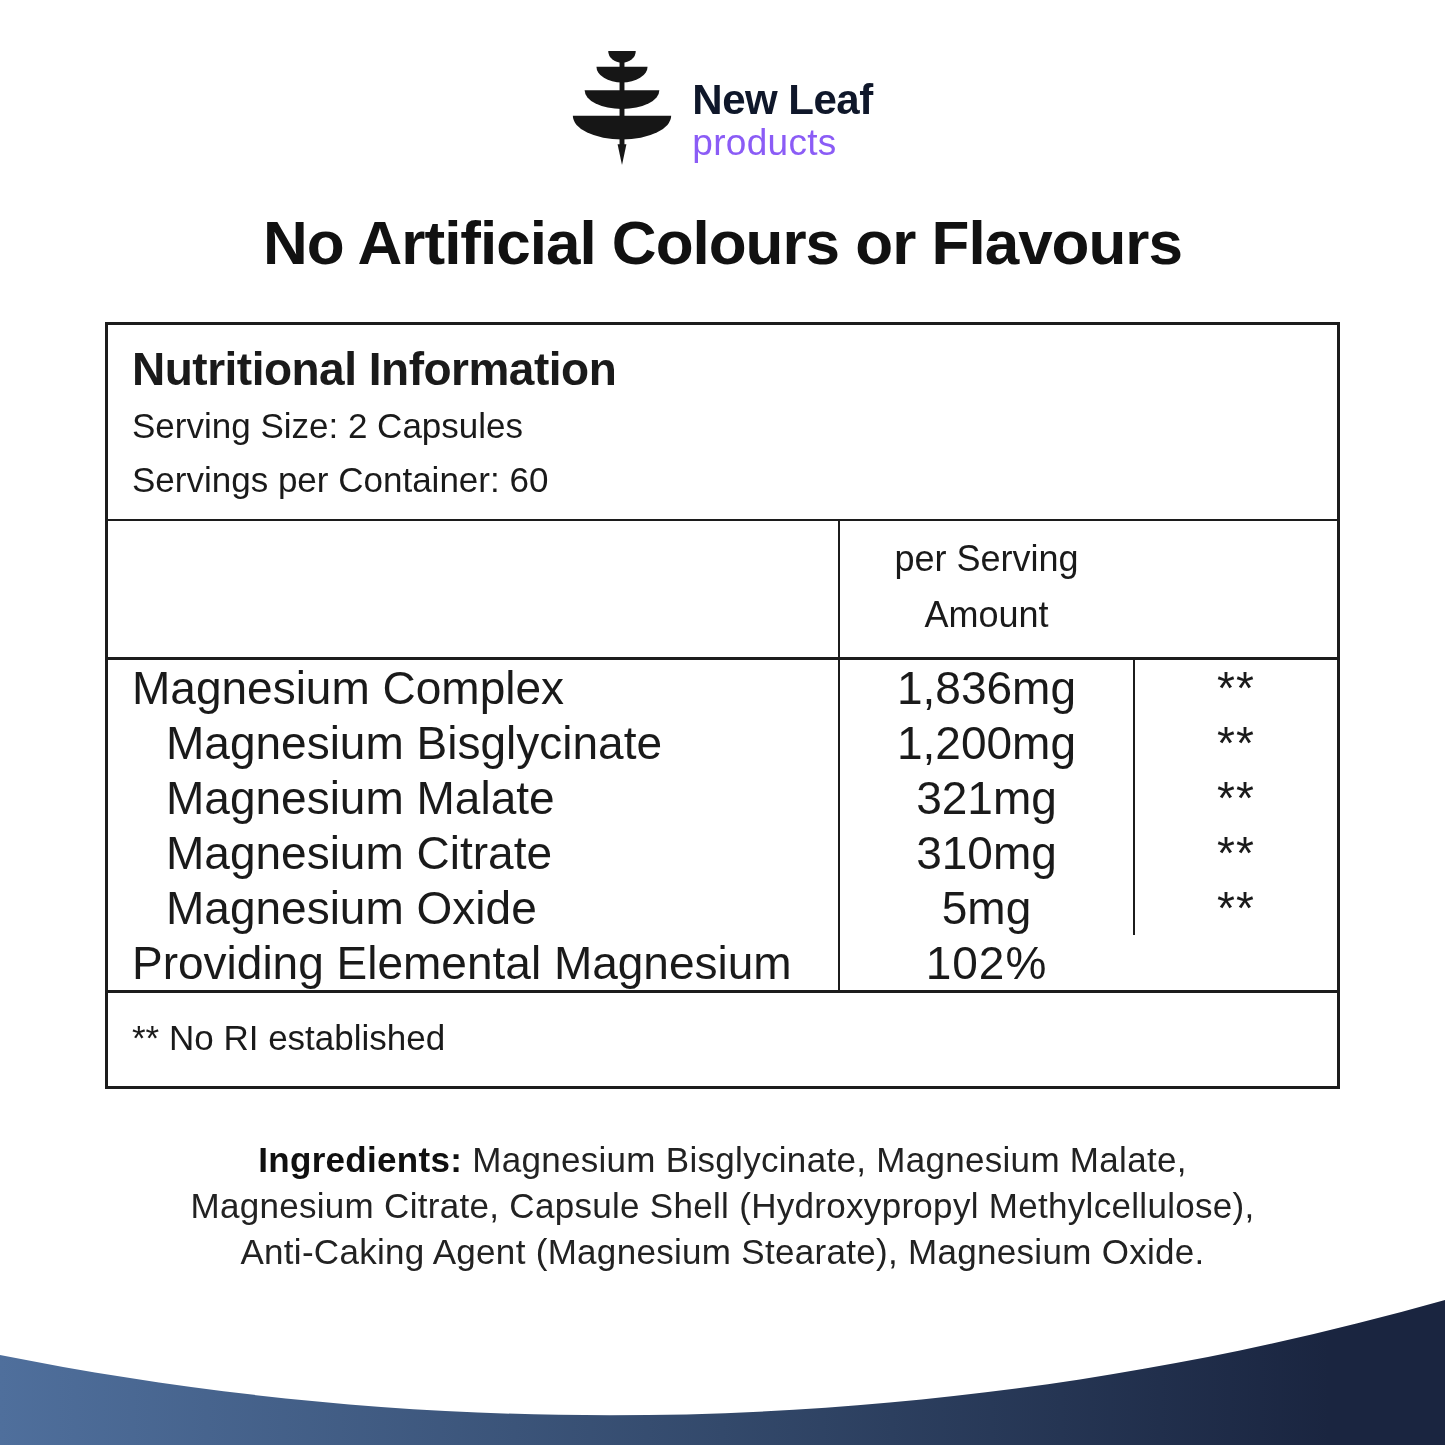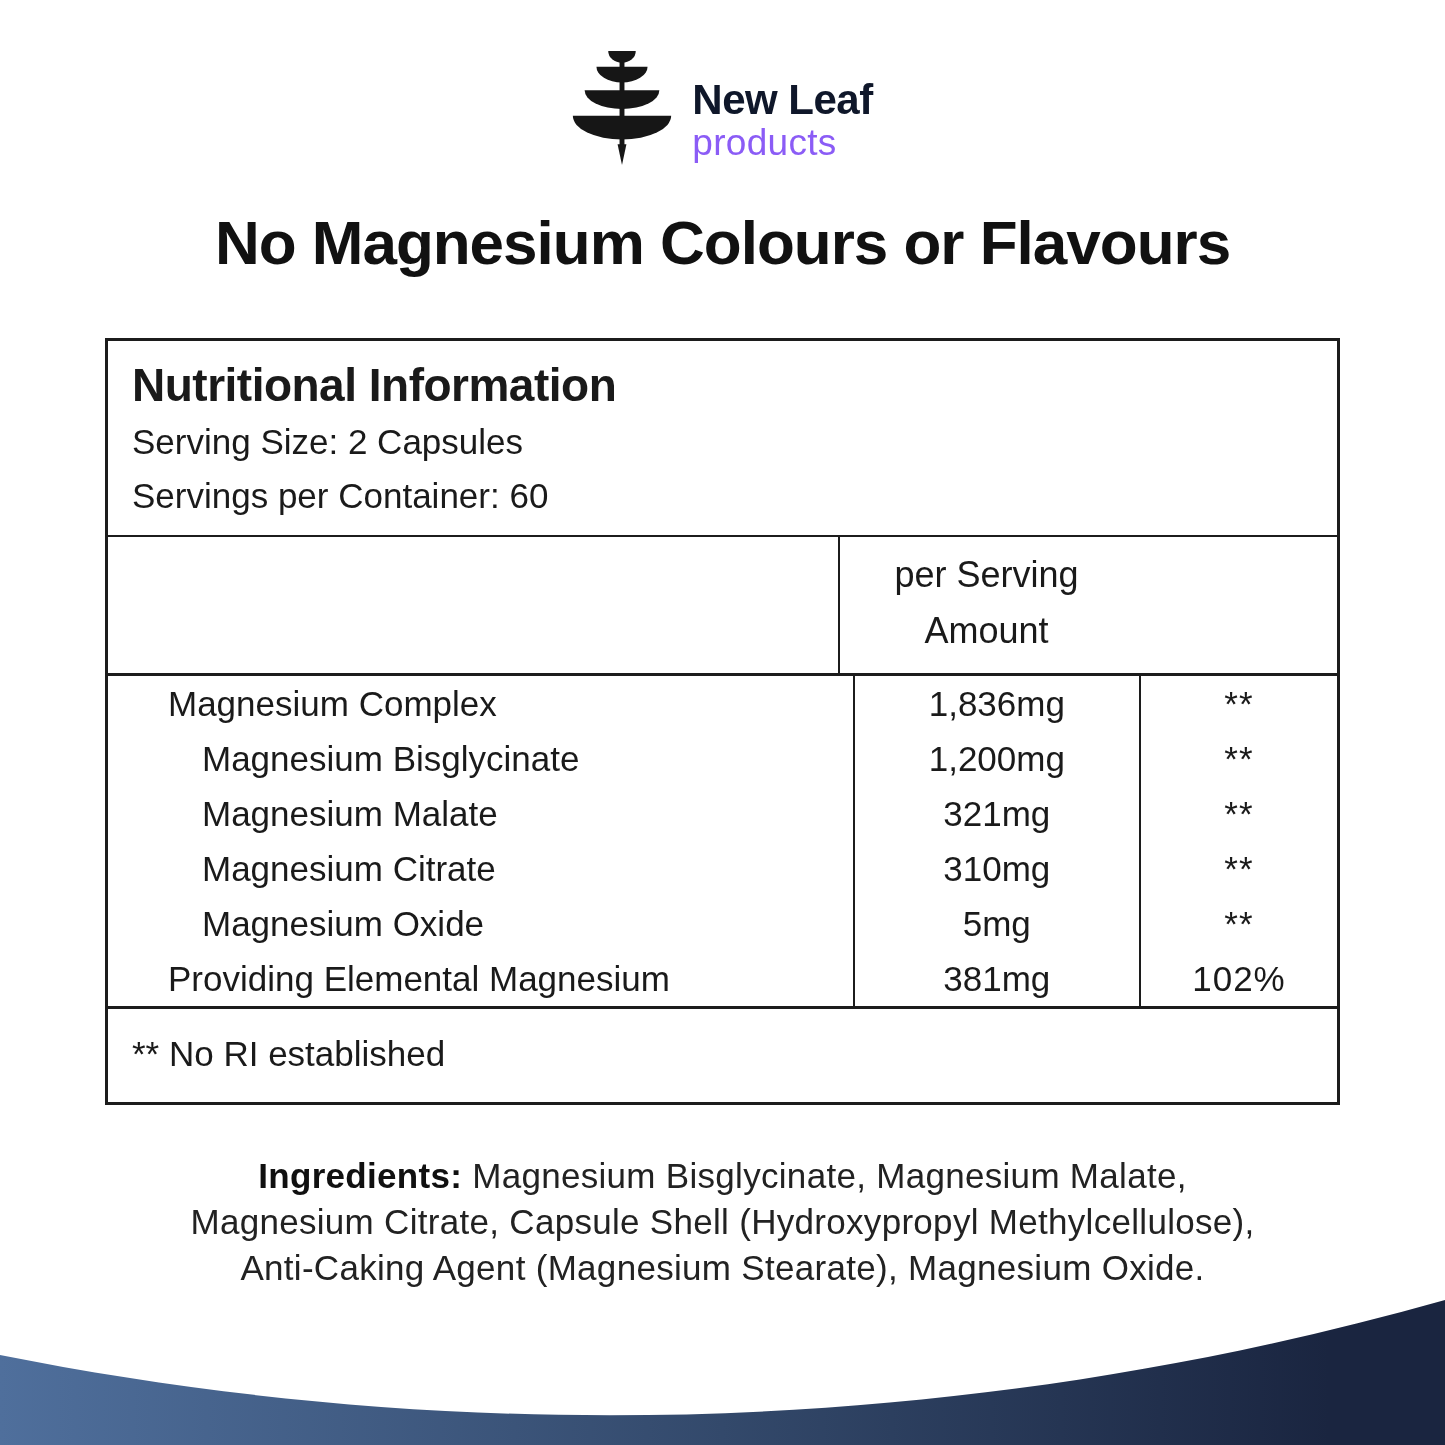--- a/index.html
+++ b/index.html
@@ -33,36 +33,36 @@
     font-weight: bold;
     letter-spacing: -1px;
     margin-top: 38px;
     color: #111;
     line-height: 78px;
   }
 
   
   .panel {
     width: 1235px;
-    margin: 56px auto 0 auto;
+    margin: 40px auto 0 auto;
     border: 3px solid #1c1c1c;
     background: #fff;
   }
   .panel-head { padding: 14px 24px 12px 24px; border-bottom: 2px solid #1c1c1c; }
   .panel-title { font-size: 46px; font-weight: bold; letter-spacing: -0.5px; line-height: 60px; }
   .serving-line { font-size: 35px; line-height: 54px; }
 
   .grid3 { display: grid; grid-template-columns: 59.4% 24% 16.6%; }
   .bl { border-left: 2px solid #1c1c1c; }
 
   .cols-header { border-bottom: 3px solid #1c1c1c; }
   .cols-header .cell { padding: 10px 0 14px 0; font-size: 36px; text-align: center; line-height: 56px; }
 
   .rows-block { border-bottom: 3px solid #1c1c1c; }
-  .row { height: 55px; font-size: 35px; padding-left: 36px; }
+  .row { height: 55px; font-size: 46px; }
   .row .name { display: flex; align-items: center; padding-left: 24px; }
   .row.indent .name { padding-left: 58px; }
   .row .amount, .row .ri {
     display: flex; align-items: center; justify-content: center;
     height: 100%; text-align: center;
   }
   .row .ri { letter-spacing: 1px; }
 
   .footnotes { padding: 16px 24px 20px 24px; font-size: 35px; line-height: 57px; }
 
@@ -95,21 +95,21 @@
       <path d="M0,69 L100,69 A50 24 0 0 1 0,69 Z"></path>
       <path d="M45.5,98 L54.5,98 L50,119 Z"></path>
     </svg>
   </div>
   <div class="logo-text">
     <span class="brand-line1">New Leaf</span>
     <span class="brand-line2">products</span>
   </div>
 </div>
 
-<div class="headline">No Magnesium Colours or Flavours</div>
+<div class="headline">No Artificial Colours or Flavours</div>
 
 <div class="panel">
 
   <div class="panel-head">
     <div class="panel-title">Nutritional Information</div>
     <div class="serving-line">Serving Size: 2 Capsules</div>
     <div class="serving-line">Servings per Container: 60</div>
   </div>
 
   <div class="grid3 cols-header">
@@ -141,21 +141,20 @@
       <div class="amount bl">310mg</div>
       <div class="ri bl">**</div>
     </div>
     <div class="grid3 row indent">
       <div class="name">Magnesium Oxide</div>
       <div class="amount bl">5mg</div>
       <div class="ri bl">**</div>
     </div>
     <div class="grid3 row">
       <div class="name">Providing Elemental Magnesium</div>
-      <div class="amount bl">381mg</div>
       <div class="ri bl">102%</div>
     </div>
   </div>
 
   <div class="footnotes">
     <div>** No RI established</div>
   </div>
 
 </div>
 

